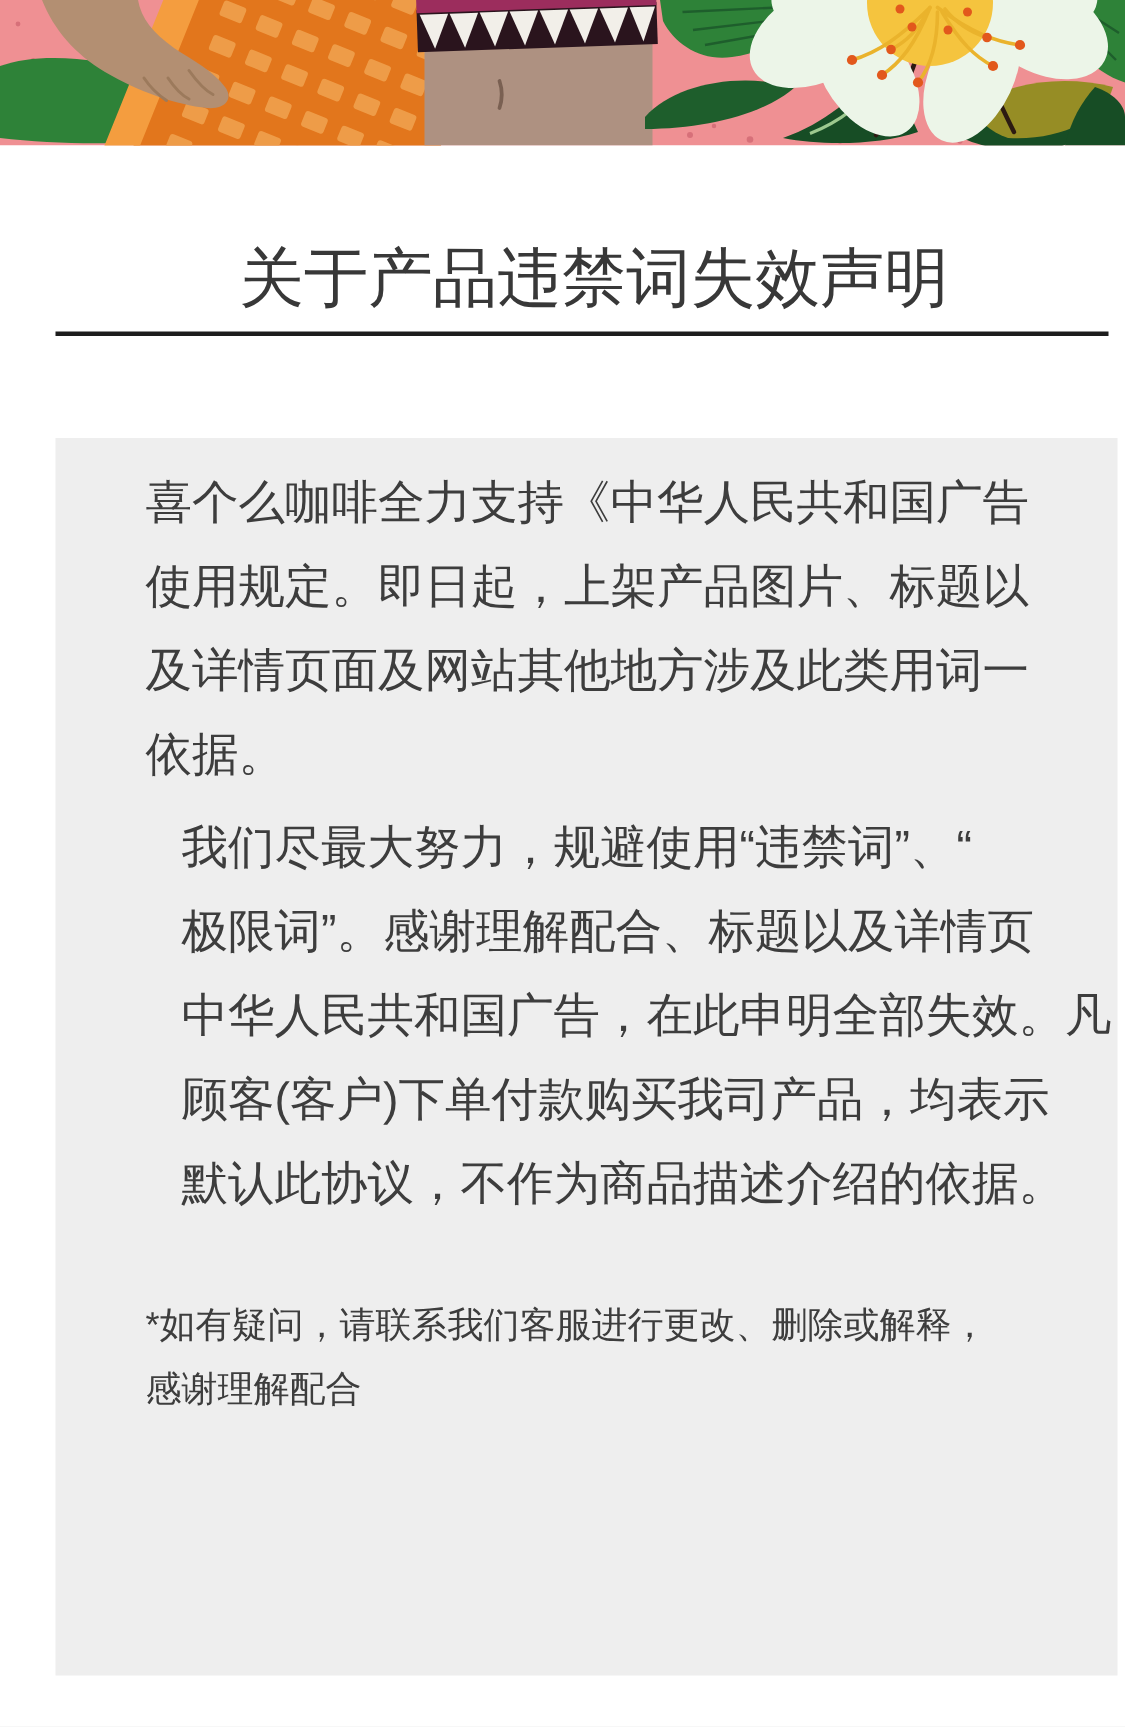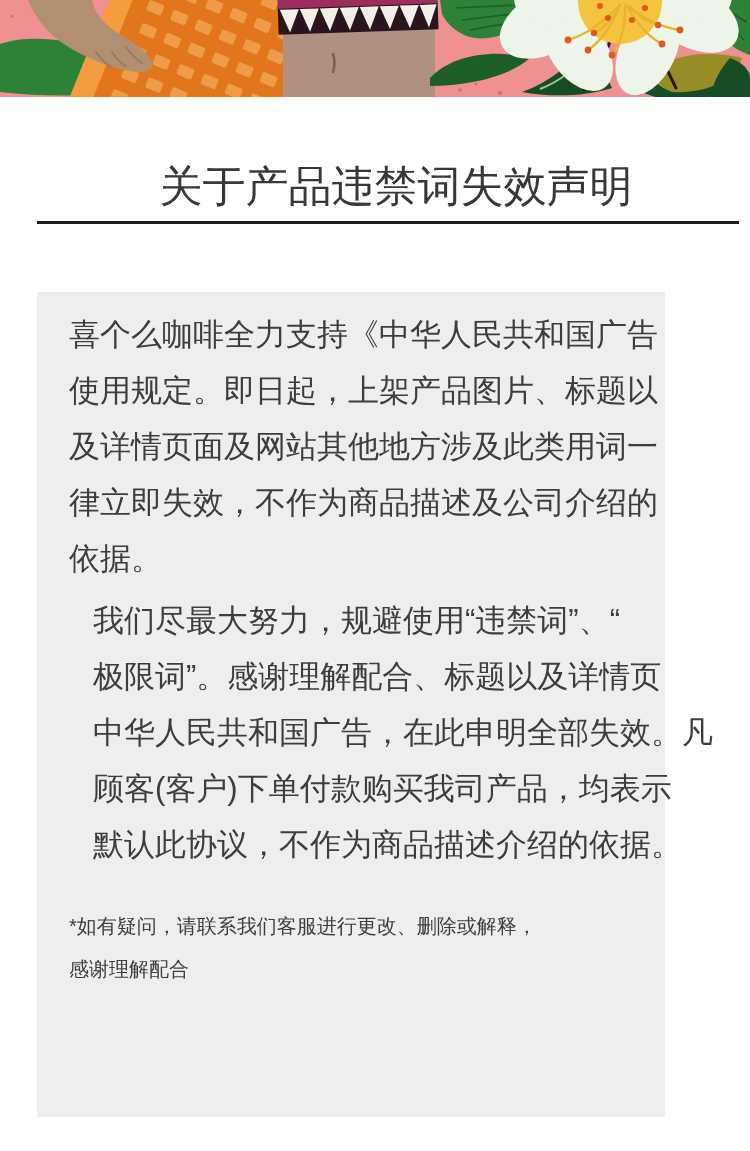--- a/index.html
+++ b/index.html
@@ -9,28 +9,28 @@
     overflow:hidden;position:relative;
   }
   .hero{display:block;width:750px;height:97px;}
   .title-wrap{width:702px;margin:68px 0 0 37px;text-align:center;}
   .page-title{
     margin:11px;padding-left:16px;font-size:43px;line-height:42px;
     font-weight:500;color:var(--title_text,#383838);letter-spacing:0px;
   }
   .rule{width:702px;height:3px;margin:14px 0 0 37px;background:var(--rule,#1d1d1d);}
   .panel{
-    box-sizing:border-box;width:628px;height:825px;margin:68px 0 0 37px;
-    background:var(--panel_bg,#eeeeee);padding:15px 30px 0 32px;
+    box-sizing:border-box;width:708px;height:825px;margin:68px 0 0 37px;
+    background:var(--panel_bg,#eeeeee);padding:15px 30px 0 60px;
   }
   .body-text{font-size:31px;line-height:56px;color:var(--body_text,#3d3d3d);}
   .para{margin:0;}
   .para+.para{margin-top:6px;margin-left:24px;}
   .bline{white-space:nowrap;}
-  .footnote{margin-top:32px;font-size:20px;line-height:43px;color:var(--body_text,#3d3d3d);}
+  .footnote{margin-top:45px;font-size:24px;line-height:43px;color:var(--body_text,#3d3d3d);}
 </style>
 </head>
 <body>
 
 <svg class="hero" viewBox="0 0 750 97" aria-hidden="true">
 
   <rect x="0" y="0" width="750" height="97" fill="#ef9093"></rect>
 
   <g opacity="0.75" fill="#cf6671">
     <circle cx="320" cy="90" r="2"></circle>
@@ -173,21 +173,20 @@
   <h1 class="page-title">关于产品违禁词失效声明</h1>
 </div>
 <div class="rule"></div>
 
 <div class="panel">
   <div class="body-text">
     <div class="para">
       <div class="bline">喜个么咖啡全力支持《中华人民共和国广告</div>
       <div class="bline">使用规定。即日起，上架产品图片、标题以</div>
       <div class="bline">及详情页面及网站其他地方涉及此类用词一</div>
-      <div class="bline">律立即失效，不作为商品描述及公司介绍的</div>
       <div class="bline">依据。</div>
     </div>
     <div class="para">
       <div class="bline">我们尽最大努力，规避使用“违禁词”、“</div>
       <div class="bline">极限词”。感谢理解配合、标题以及详情页</div>
       <div class="bline">中华人民共和国广告，在此申明全部失效。凡</div>
       <div class="bline">顾客(客户)下单付款购买我司产品，均表示</div>
       <div class="bline">默认此协议，不作为商品描述介绍的依据。</div>
     </div>
   </div>

